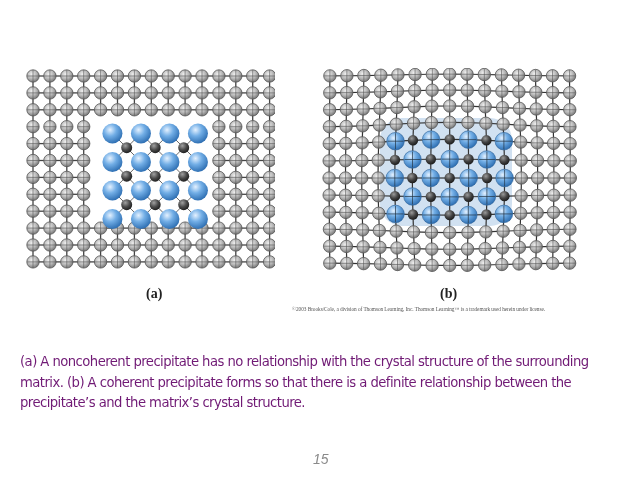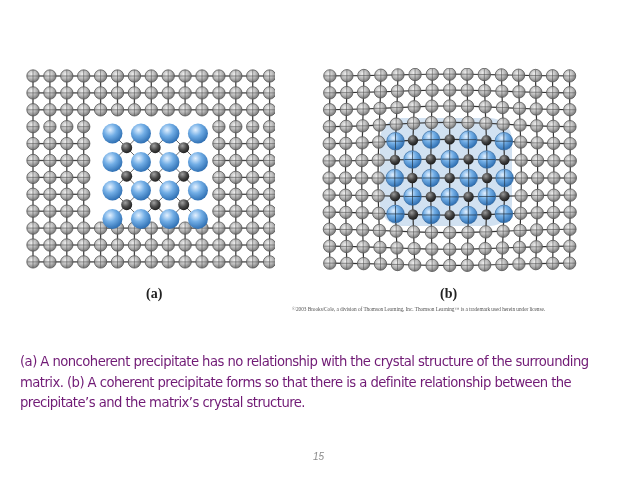--- a/index.html
+++ b/index.html
@@ -8,21 +8,21 @@
   #fig-a { position:absolute; left:25px; top:68px; }
   #fig-b { position:absolute; left:318px; top:68px; }
   .panel-label { position:absolute; font-family:"Liberation Serif", serif; font-weight:bold;
                  font-size:14px; color:#222; }
   #label-a { left:146px; top:286px; }
   #label-b { left:440px; top:286px; }
   #copyright { position:absolute; left:292px; top:306px; font-family:"Liberation Serif", serif;
                font-size:5.3px; color:#555; white-space:nowrap; letter-spacing:-0.05px; }
   #caption { position:absolute; left:20px; top:322px; width:610px; font-family:"DejaVu Sans", sans-serif;
              font-weight:normal; font-size:13.2px; line-height:20.5px; color:#701a75; letter-spacing:-0.55px;margin-top:30px; }
-  #page-number { position:absolute; left:313px; top:451px; font-size:10px; color:#8a8a8a;font-style:italic; }
+  #page-number { position:absolute; left:313px; top:451px; font-size:14px; color:#8a8a8a;font-style:italic; }
 </style>
 </head>
 <body>
 
 <svg id="fig-a" width="250" height="210" viewBox="0 0 250 210">
   <defs>
     <radialGradient id="gGray" cx="40%" cy="35%" r="65%">
       <stop offset="0%" stop-color="#f0f0f0"></stop>
         <stop offset="60%" stop-color="#b5b5b5"></stop>
         <stop offset="100%" stop-color="#7a7a7a"></stop>

